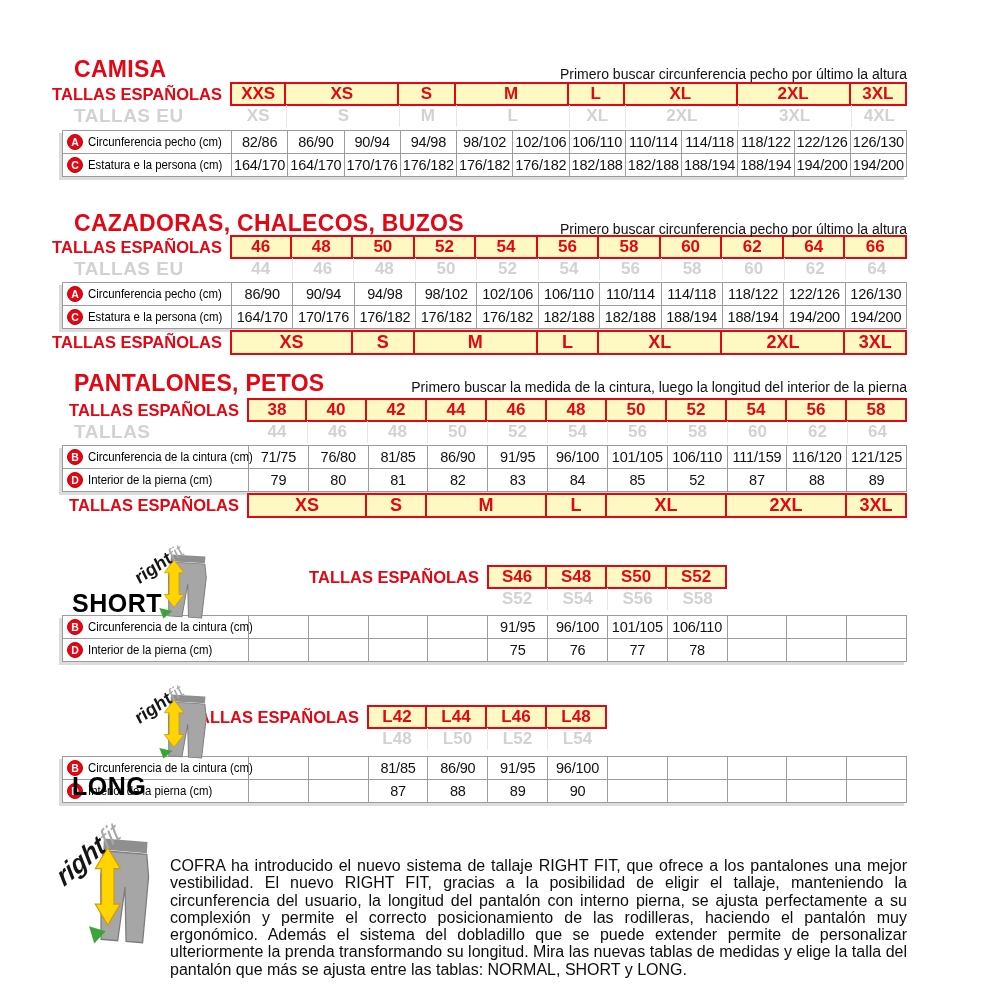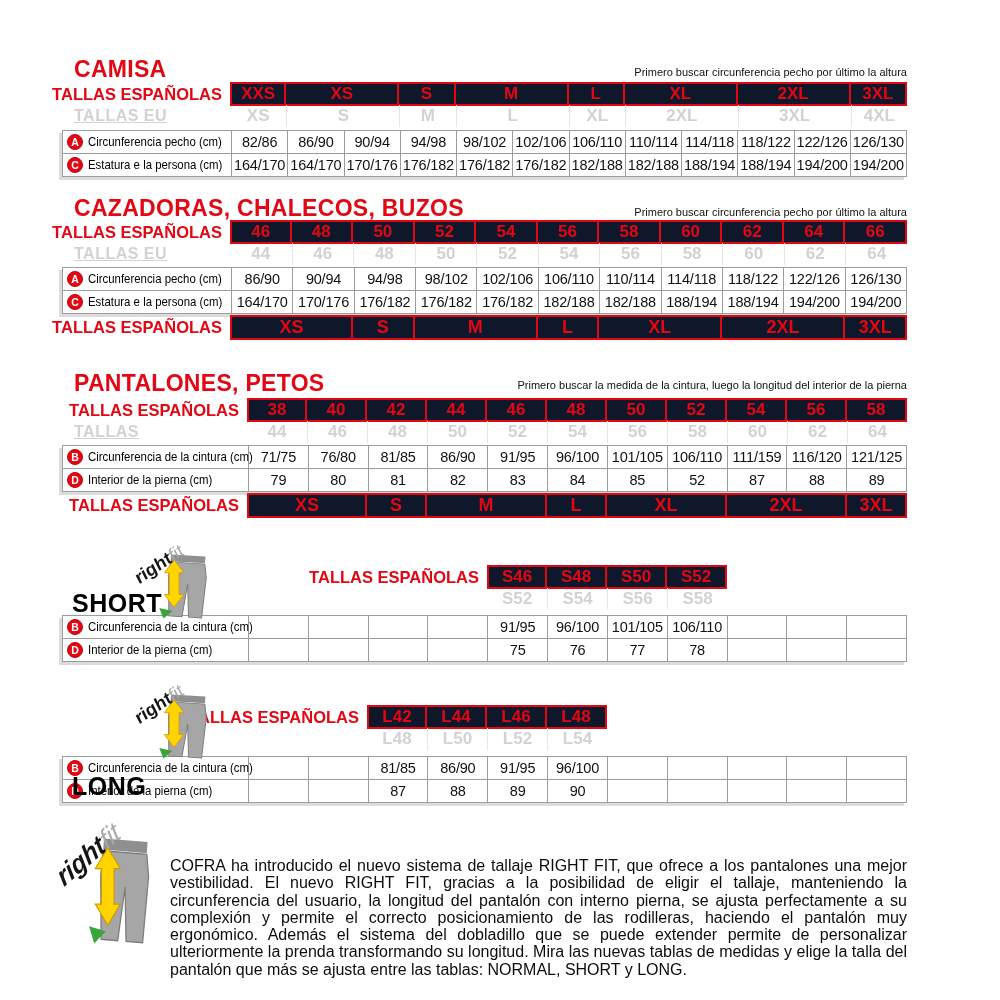--- a/index.html
+++ b/index.html
@@ -3,39 +3,39 @@
 <meta charset="utf-8">
 <style>
   html,body{margin:0;padding:0;background:#fff;}
   body{width:1000px;height:1000px;position:relative;overflow:hidden;
        font-family:"Liberation Sans",sans-serif;color:#111;}
   :root{--red:#e30613;--ltgray:#d2d2d2;--bdr:#9c9c9c;}
 
   .sec{position:absolute;left:62px;width:845px;}
   .title{color:var(--red);font-weight:bold;font-size:23px;line-height:22px;
          letter-spacing:.3px;padding-left:12px;white-space:nowrap;}
-  .note{position:absolute;right:0;font-size:11px;color:#111;white-space:nowrap;}
+  .note{position:absolute;right:0;font-size:14px;color:#111;white-space:nowrap;}
 
   
   .g12 {display:grid;grid-template-columns:168px repeat(12,1fr);}
   .g11 {display:grid;grid-template-columns:168px repeat(11,1fr);}
   .g11b{display:grid;grid-template-columns:185px repeat(11,1fr);}
 
   .hrow{height:23px;}
   .grow{height:22px;}
   .lrow{height:25px;}
 
   .rlab{color:var(--red);font-weight:bold;font-size:16.5px;display:flex;
         align-items:center;justify-content:flex-end;padding-right:8px;white-space:nowrap;}
-  .glab{color:var(--ltgray);font-weight:bold;font-size:16px;display:flex;
-        align-items:center;padding-left:12px;letter-spacing:.5px;white-space:nowrap;text-decoration:underline;}
+  .glab{color:var(--ltgray);font-weight:bold;font-size:19px;display:flex;
+        align-items:center;padding-left:12px;letter-spacing:.5px;white-space:nowrap;}
 
   .rc{border:2.5px solid var(--red);border-left:none;color:var(--red);
       font-weight:bold;font-size:17px;display:flex;align-items:center;
-      justify-content:center;background:#0f172a;box-sizing:border-box;}
+      justify-content:center;background:#fef9c3;box-sizing:border-box;}
   .rc.bl{border-left:2.5px solid var(--red);}
   .lrow .rc{font-size:18px;}
 
   .gc{color:var(--ltgray);font-weight:bold;font-size:17px;display:flex;
       align-items:center;justify-content:center;border-left:1px solid #e6e6e6;box-sizing:border-box;}
   .gc.nl{border-left:none;}
 
   .rows-block{border:1px solid var(--bdr);background:#fff;box-shadow:-3px 3px 0 #dcdcdc;}
   .drow{height:22px;}
   .drow + .drow{border-top:1px solid var(--bdr);}
@@ -118,21 +118,21 @@
       <div class="dc">182/188</div>
       <div class="dc">182/188</div>
       <div class="dc">188/194</div>
       <div class="dc">188/194</div>
       <div class="dc">194/200</div>
       <div class="dc">194/200</div>
     </div>
   </div>
 </div>
 
-<div class="sec" style="top:197px;">
+<div class="sec" style="top:212px;">
   <div class="title">CAZADORAS, CHALECOS, BUZOS</div>
   <div class="note" style="top:9px;">Primero buscar circunferencia pecho por último la altura</div>
   <div class="g11 hrow" style="margin-top:1px;">
     <div class="rlab">TALLAS ESPAÑOLAS</div>
     <div class="rc bl">46</div>
     <div class="rc">48</div>
     <div class="rc">50</div>
     <div class="rc">52</div>
     <div class="rc">54</div>
     <div class="rc">56</div>

